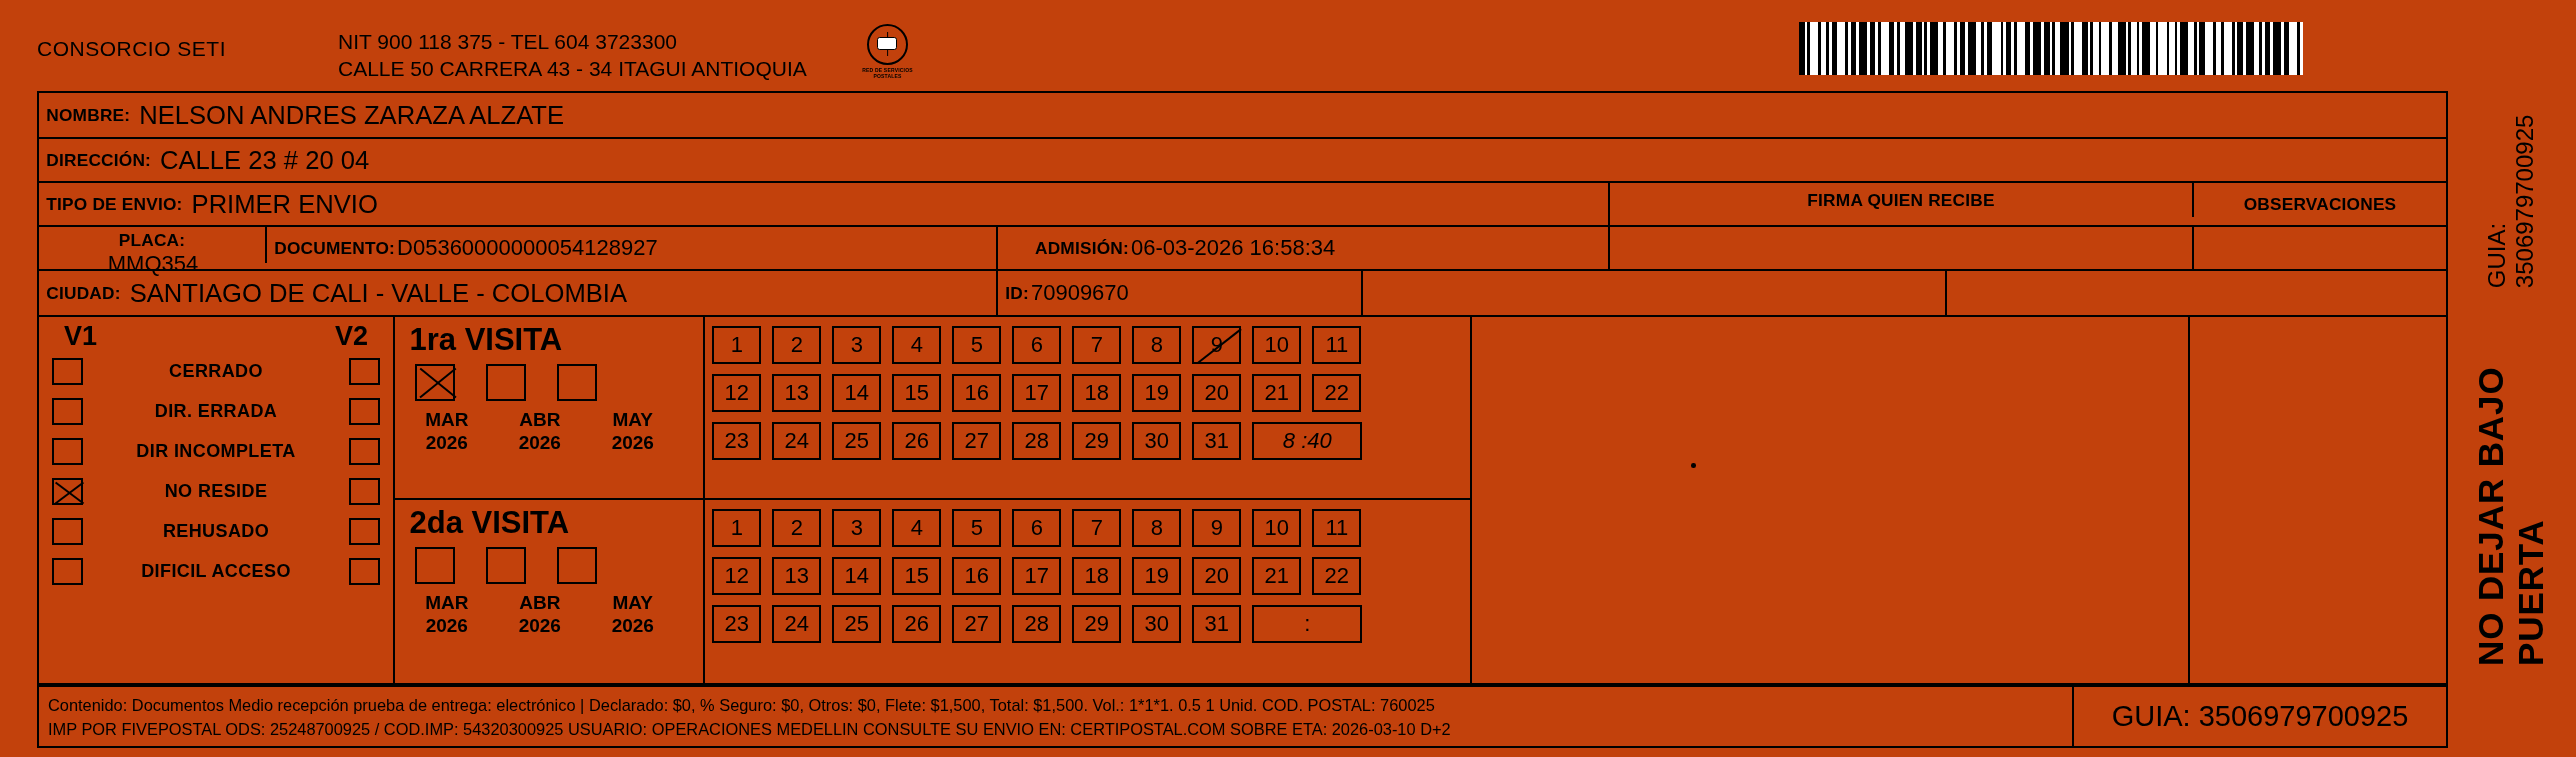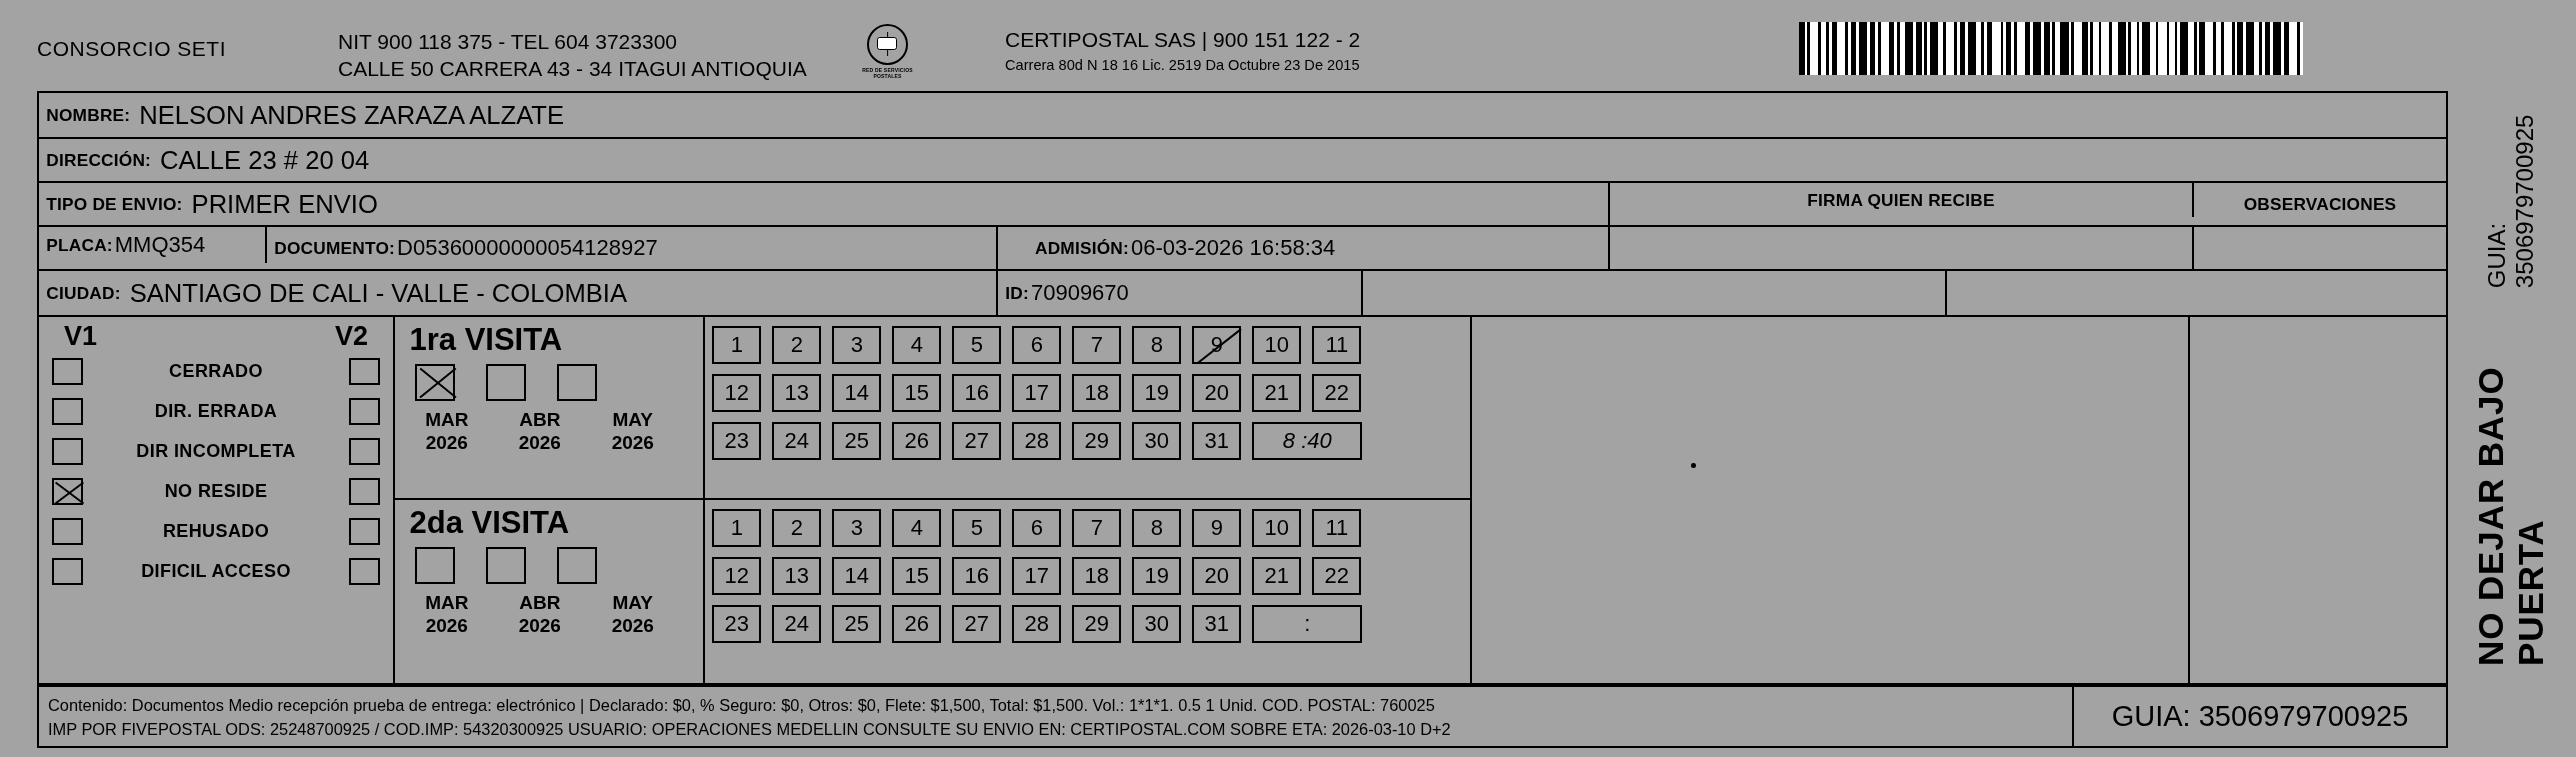--- a/index.html
+++ b/index.html
@@ -8,21 +8,21 @@
     background: #ffffff;
   }
   body {
     font-family: "Liberation Sans", sans-serif;
     color: #000;
   }
   .page {
     position: relative;
     width: 2576px;
     height: 758px;
-    background: #a3a3a3;
+    background: #c2410c;
     overflow: hidden;
   }
 
   
   .header {
     position: absolute;
     left: 37px;
     top: 22px;
     width: 2502px;
     height: 57px;
@@ -387,24 +387,20 @@
   <div class="header">
     <div class="hdr-consorcio">CONSORCIO SETI</div>
     <div class="hdr-nit">
       <div>NIT 900 118 375 - TEL 604 3723300</div>
       <div>CALLE 50 CARRERA 43 - 34 ITAGUI ANTIOQUIA</div>
     </div>
     <div class="hdr-logo">
       <div class="circle"></div>
       <div class="logotext">RED DE SERVICIOS POSTALES</div>
     </div>
-    <div class="hdr-certipostal">
-      <div>CERTIPOSTAL SAS | 900 151 122 - 2</div>
-      <div class="sub">Carrera 80d N 18 16  Lic. 2519 Da Octubre 23 De 2015</div>
-    </div>
     <div class="barcode" id="barcode">
         <i style="width:5.5px;background:#000"></i>
         <i style="width:2.7px;background:#fff"></i>
         <i style="width:2.7px;background:#000"></i>
         <i style="width:8.2px;background:#fff"></i>
         <i style="width:2.7px;background:#000"></i>
         <i style="width:5.5px;background:#fff"></i>
         <i style="width:2.7px;background:#000"></i>
         <i style="width:2.7px;background:#fff"></i>
         <i style="width:5.5px;background:#000"></i>
@@ -535,21 +531,21 @@
       </div>
       <div class="cell vline" style="width:584px;height:34px;justify-content:center;">
         <span class="lbl">FIRMA QUIEN RECIBE</span>
       </div>
       <div class="cell" style="flex:1 1 auto;height:42px;justify-content:center;">
         <span class="lbl">OBSERVACIONES</span>
       </div>
     </div>
 
     <div class="row">
-      <div class="cell vline" style="width:228px;height:36px;">
+      <div class="cell vline" style="width:228px;height:36px;flex-direction:column;">
         <span class="lbl">PLACA:</span>
         <span class="val-sm">MMQ354</span>
       </div>
       <div class="cell vline" style="width:731px;height:42px;">
         <span class="lbl">DOCUMENTO:</span>
         <span class="val-sm">D05360000000054128927</span>
       </div>
       <div class="cell vline" style="width:612px;height:42px;padding-left:37px;">
         <span class="lbl">ADMISIÓN:</span>
         <span class="val-sm">06-03-2026 16:58:34</span>

